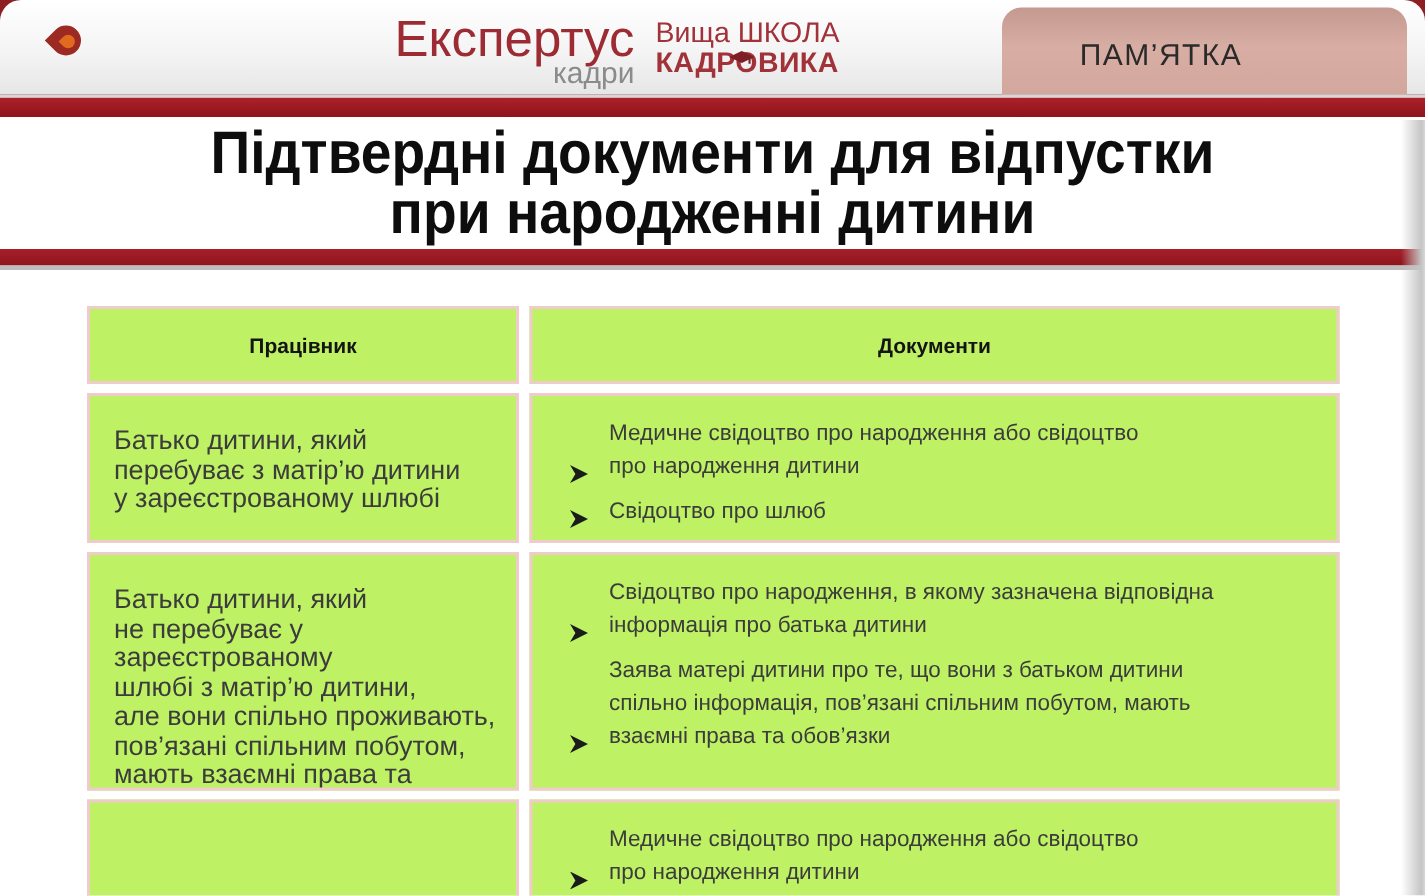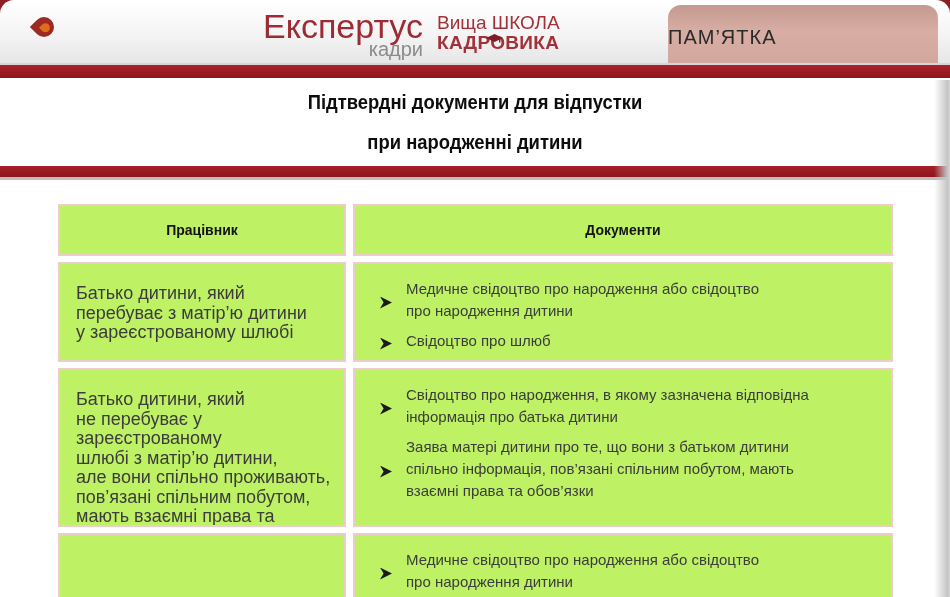--- a/index.html
+++ b/index.html
@@ -35,37 +35,37 @@
   .brand2-name{font-size:34px;color:#9c2b33;line-height:27px;text-align:left;}
   .brand2-sub{font-size:20px;color:#8b8b8b;line-height:17px;margin-top:1px;}
   .brand3{position:absolute;left:437px;top:13px;line-height:20px;}
   .brand3-line1{font-size:19px;color:#a23239;}
   .brand3-line2{font-size:19px;font-weight:bold;color:#a23239;letter-spacing:.3px;}
   .cap-icon{position:absolute;left:49px;top:21px;width:17px;height:9px;}
   .tab{
     position:absolute;left:668px;top:5px;width:270px;height:58px;
     border-radius:13px 13px 0 0;
     background:linear-gradient(180deg,#c49a90 0%,#d8aea4 45%,#d2a89e 100%);
-    display:flex;align-items:center;justify-content:flex-start;
+    display:flex;align-items:center;justify-content:center;
     padding-right:58px;box-sizing:border-box;
   }
   .tab-label{font-size:20px;color:#2a2a2a;letter-spacing:1px;padding-top:6px;}
   .red-band-1{
     position:absolute;top:63px;left:0;width:950px;height:15px;box-sizing:border-box;
     border-top:2px solid #d6d6d6;
     background:linear-gradient(180deg,#ad2129 0%,#8d141c 100%);
   }
   .right-shade{
     position:absolute;top:80px;right:0;width:16px;height:517px;
     background:linear-gradient(90deg,rgba(200,200,200,0) 0%,#c5c5c5 85%,#d6d6d6 100%);
     z-index:5;
   }
   
   .title-wrap{position:absolute;top:78px;left:0;width:950px;text-align:center;}
-  .page-title{margin:0;padding:4px 0 0 0;font-size:20px;line-height:40px;color:#0d0d0d;}
+  .page-title{margin:0;padding:4px 0 0 0;font-size:40px;line-height:40px;color:#0d0d0d;}
   .page-title span{display:block;transform:scaleX(.92);transform-origin:center;}
   .red-band-2{
     margin-top:4px;height:14px;box-sizing:border-box;
     background:linear-gradient(180deg,#a62029 0%,#8d141c 100%);
     border-bottom:3px solid #bdbdbd;
   }
   
   .doc-table{
     position:absolute;top:204px;left:58px;width:835px;
     display:grid;grid-template-columns:288px 540px;
@@ -78,21 +78,21 @@
   .head-cell{
     display:flex;align-items:center;justify-content:center;
     font-size:14px;font-weight:bold;color:#141414;
   }
   .worker-cell{padding:20px 4px 0 16px;}
   .worker-text{
     font-size:18px;line-height:19.5px;color:#3c3c3c;white-space:pre-line;
   }
   .docs-cell{padding:14px 10px 0 25px;}
   .doc-item{
-    display:flex;align-items:center;margin-bottom:8px;
+    display:flex;align-items:flex-end;margin-bottom:8px;
     font-size:15px;line-height:22px;color:#3c3c3c;
   }
   .arrow{
     width:12px;height:12px;flex:none;margin:5px 14px 0 0;background:#1b1b1b;
     clip-path:polygon(0 0,100% 50%,0 100%,30% 50%);
   }
   .doc-text{white-space:pre-line;}
 </style>
 </head>
 <body>

